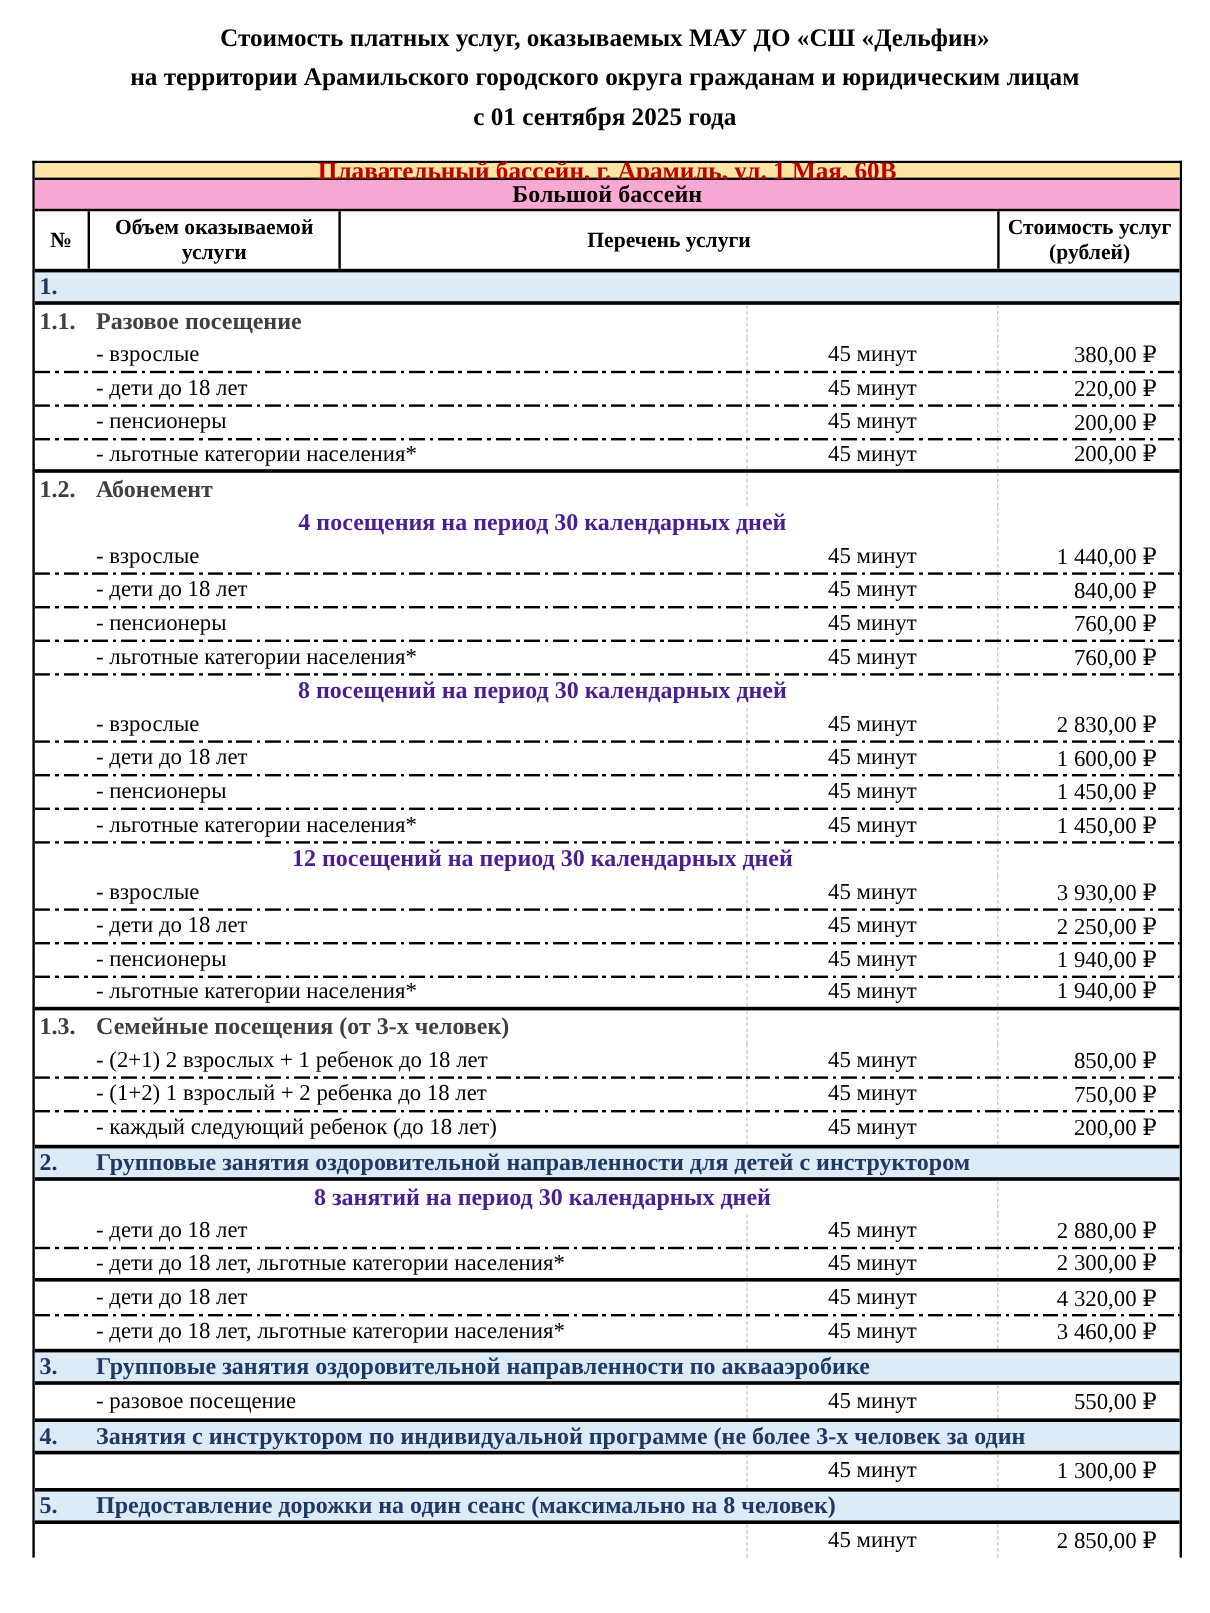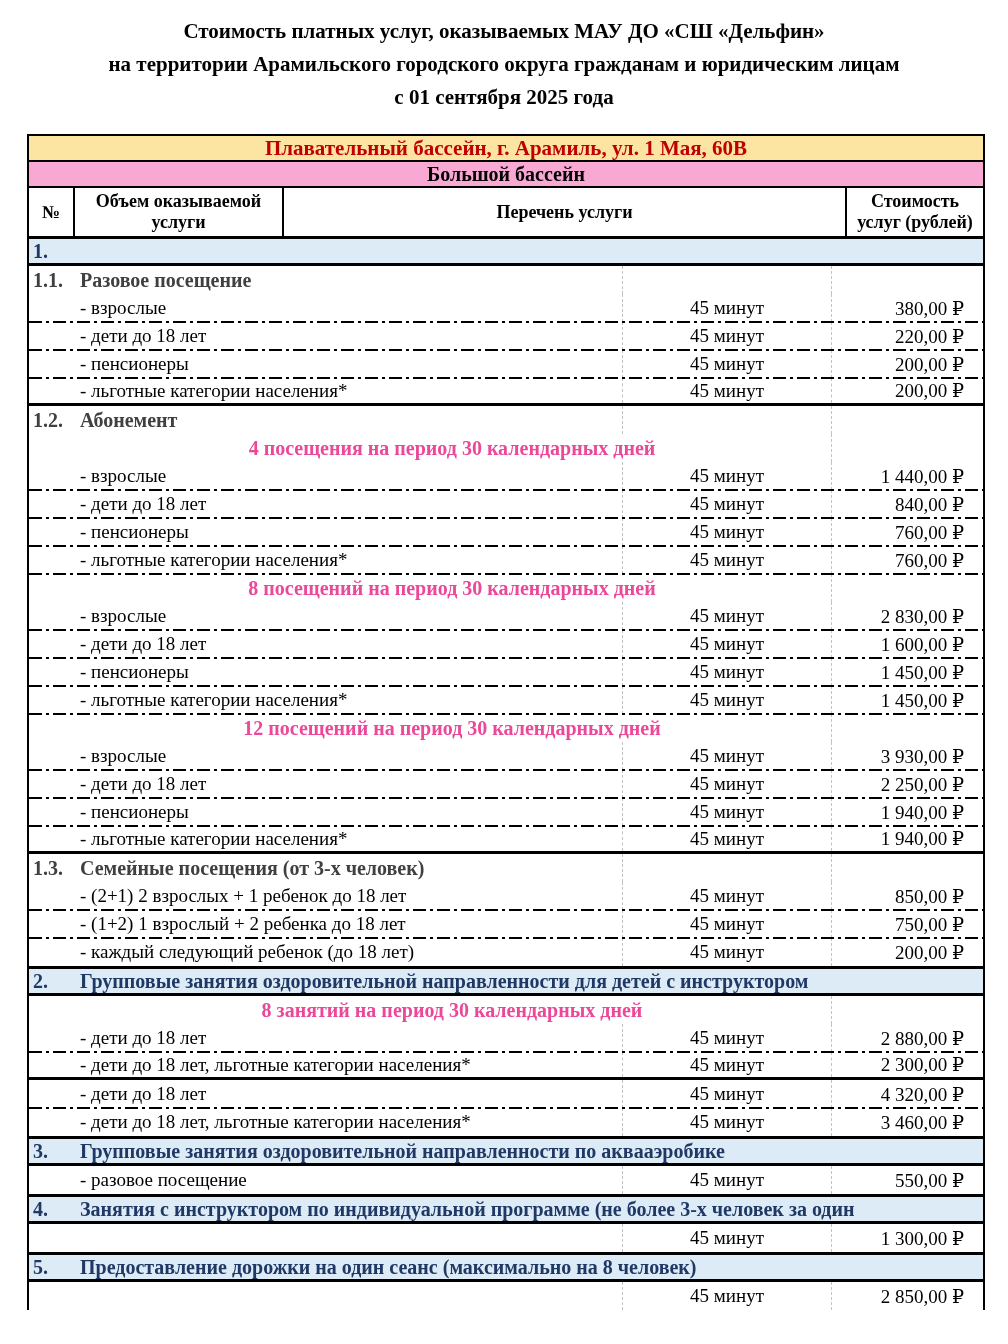--- a/index.html
+++ b/index.html
@@ -1,35 +1,35 @@
 <!DOCTYPE html>
 <html><head>
 <meta charset="utf-8">
 <style>
   html,body{margin:0;padding:0;background:#fff;}
   .page{position:relative;width:1008px;height:1344px;overflow:hidden;background:#fff;
         font-family:"Liberation Serif","DejaVu Serif",serif;color:#000;}
   .doc-title{padding-top:15px;text-align:center;font-weight:bold;font-size:21px;line-height:33px;}
   .tbl{margin:20px 0 0 27px;width:958px;border:2px solid #000;border-bottom:none;box-sizing:border-box;}
   .tr{display:flex;align-items:center;box-sizing:border-box;position:relative;}
-  .pool{height:26px;background:#fce5a3;justify-content:center;border-bottom:2px solid #000;
+  .pool{height:14px;background:#fce5a3;justify-content:center;border-bottom:2px solid #000;
         color:#c00000;font-weight:bold;font-size:21px;}
   .big{height:26px;background:#f9a8d4;justify-content:center;font-weight:bold;font-size:20px;
        border-bottom:2px solid #000;}
   .hdr{height:48px;font-weight:bold;font-size:18px;}
   .hc{display:flex;align-items:center;justify-content:center;height:100%;box-sizing:border-box;
       text-align:center;line-height:1.15;}
   .h0{width:44px;}
   .h1{flex:1;border-left:2px solid #000;}
   .h2{width:209px;border-left:2px solid #000;}
-  .h3{width:138px;border-left:2px solid #000;}
+  .h3{width:152px;border-left:2px solid #000;}
   .sec{height:30px;background:#ddebf7;border-top:3px solid #000;border-bottom:3px solid #000;
        color:#1f3864;font-weight:bold;font-size:20px;}
   .sub{height:28px;color:#404040;font-weight:bold;font-size:20px;}
-  .ctr{height:28px;color:#ec4899;font-weight:bold;font-size:20px;}
+  .ctr{height:28px;color:#4c1d95;font-weight:bold;font-size:20px;}
   .data{height:28px;font-size:19px;}
   .c0{width:44px;padding-left:4px;box-sizing:border-box;flex:none;align-self:stretch;
       display:flex;align-items:center;}
   .c1{flex:1;padding-left:7px;white-space:nowrap;overflow:hidden;align-self:stretch;
       display:flex;align-items:center;}
   .cmid{flex:1;align-self:stretch;display:flex;align-items:center;justify-content:center;
         white-space:nowrap;}
   .c2{width:209px;flex:none;align-self:stretch;display:flex;align-items:center;
       justify-content:center;box-sizing:border-box;}
   .c3{width:152px;flex:none;align-self:stretch;display:flex;align-items:center;

